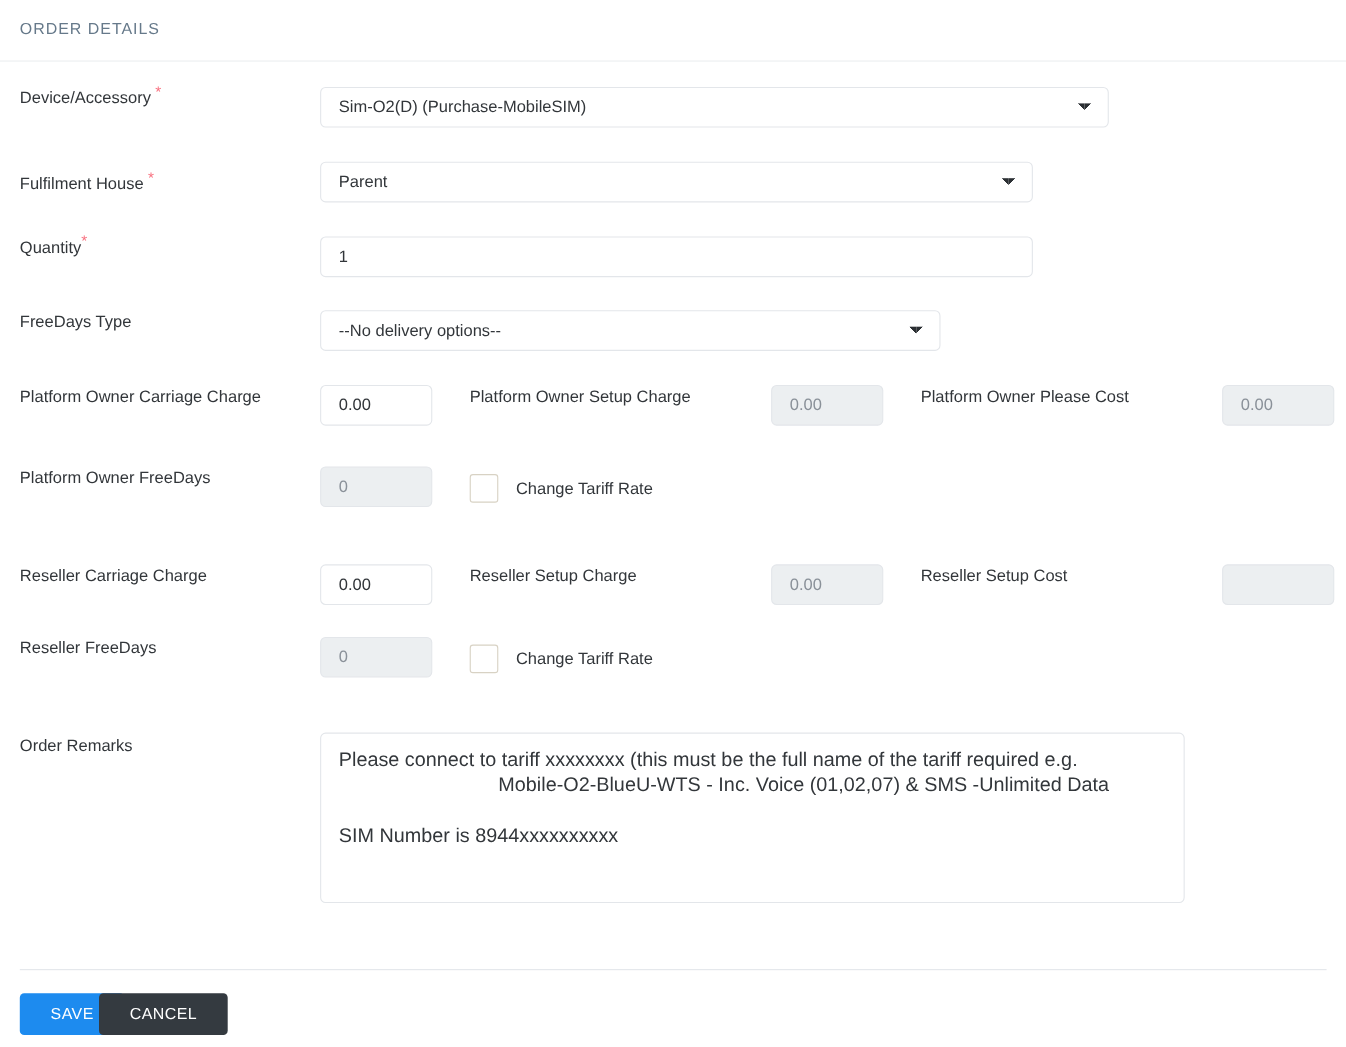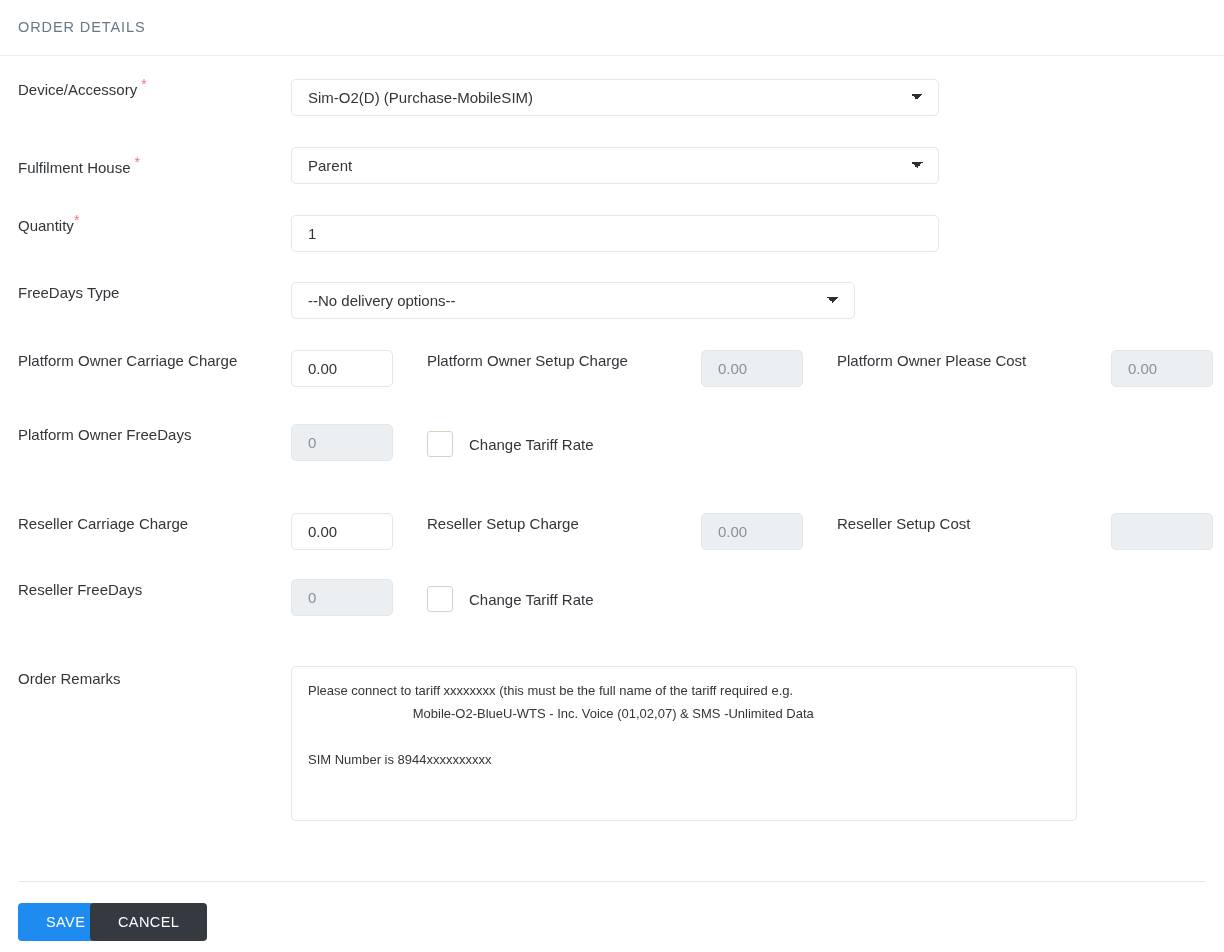--- a/index.html
+++ b/index.html
@@ -74,21 +74,21 @@
   }
   .cblabel { margin-left: 16px; font-size: 15px; color: #32363a; white-space: nowrap; }
 
   
   .remarks {
     position: absolute;
     background: #ffffff;
     border: 1px solid #e3e6ea;
     border-radius: 5px;
     font-family: "Liberation Sans", sans-serif;
-    font-size: 13px;
+    font-size: 18px;
     color: #32363a;
     line-height: 23px;
     padding: 12px 16px;
     resize: none;
     outline: none;
     overflow: hidden;
     white-space: pre-wrap;
   }
 
   
@@ -115,21 +115,21 @@
 
 <div class="page">
 
   <div class="section-header">
     <div class="section-header-title">ORDER DETAILS</div>
   </div>
 
   <div class="label" style="left:18px; top:78px;">
     <span>Device/Accessory</span><span class="req req-sp">*</span>
   </div>
-  <select class="field" style="left:291px; top:79px; width:648px; height:37px;">
+  <select class="field" style="left:291px; top:79px; width:717px; height:37px;">
     <option>Sim-O2(D) (Purchase-MobileSIM)</option>
   </select>
 
   <div class="label" style="left:18px; top:156px;">
     <span>Fulfilment House</span><span class="req req-sp">*</span>
   </div>
   <select class="field" style="left:291px; top:147px; width:648px; height:37px;">
     <option>Parent</option>
   </select>
 

